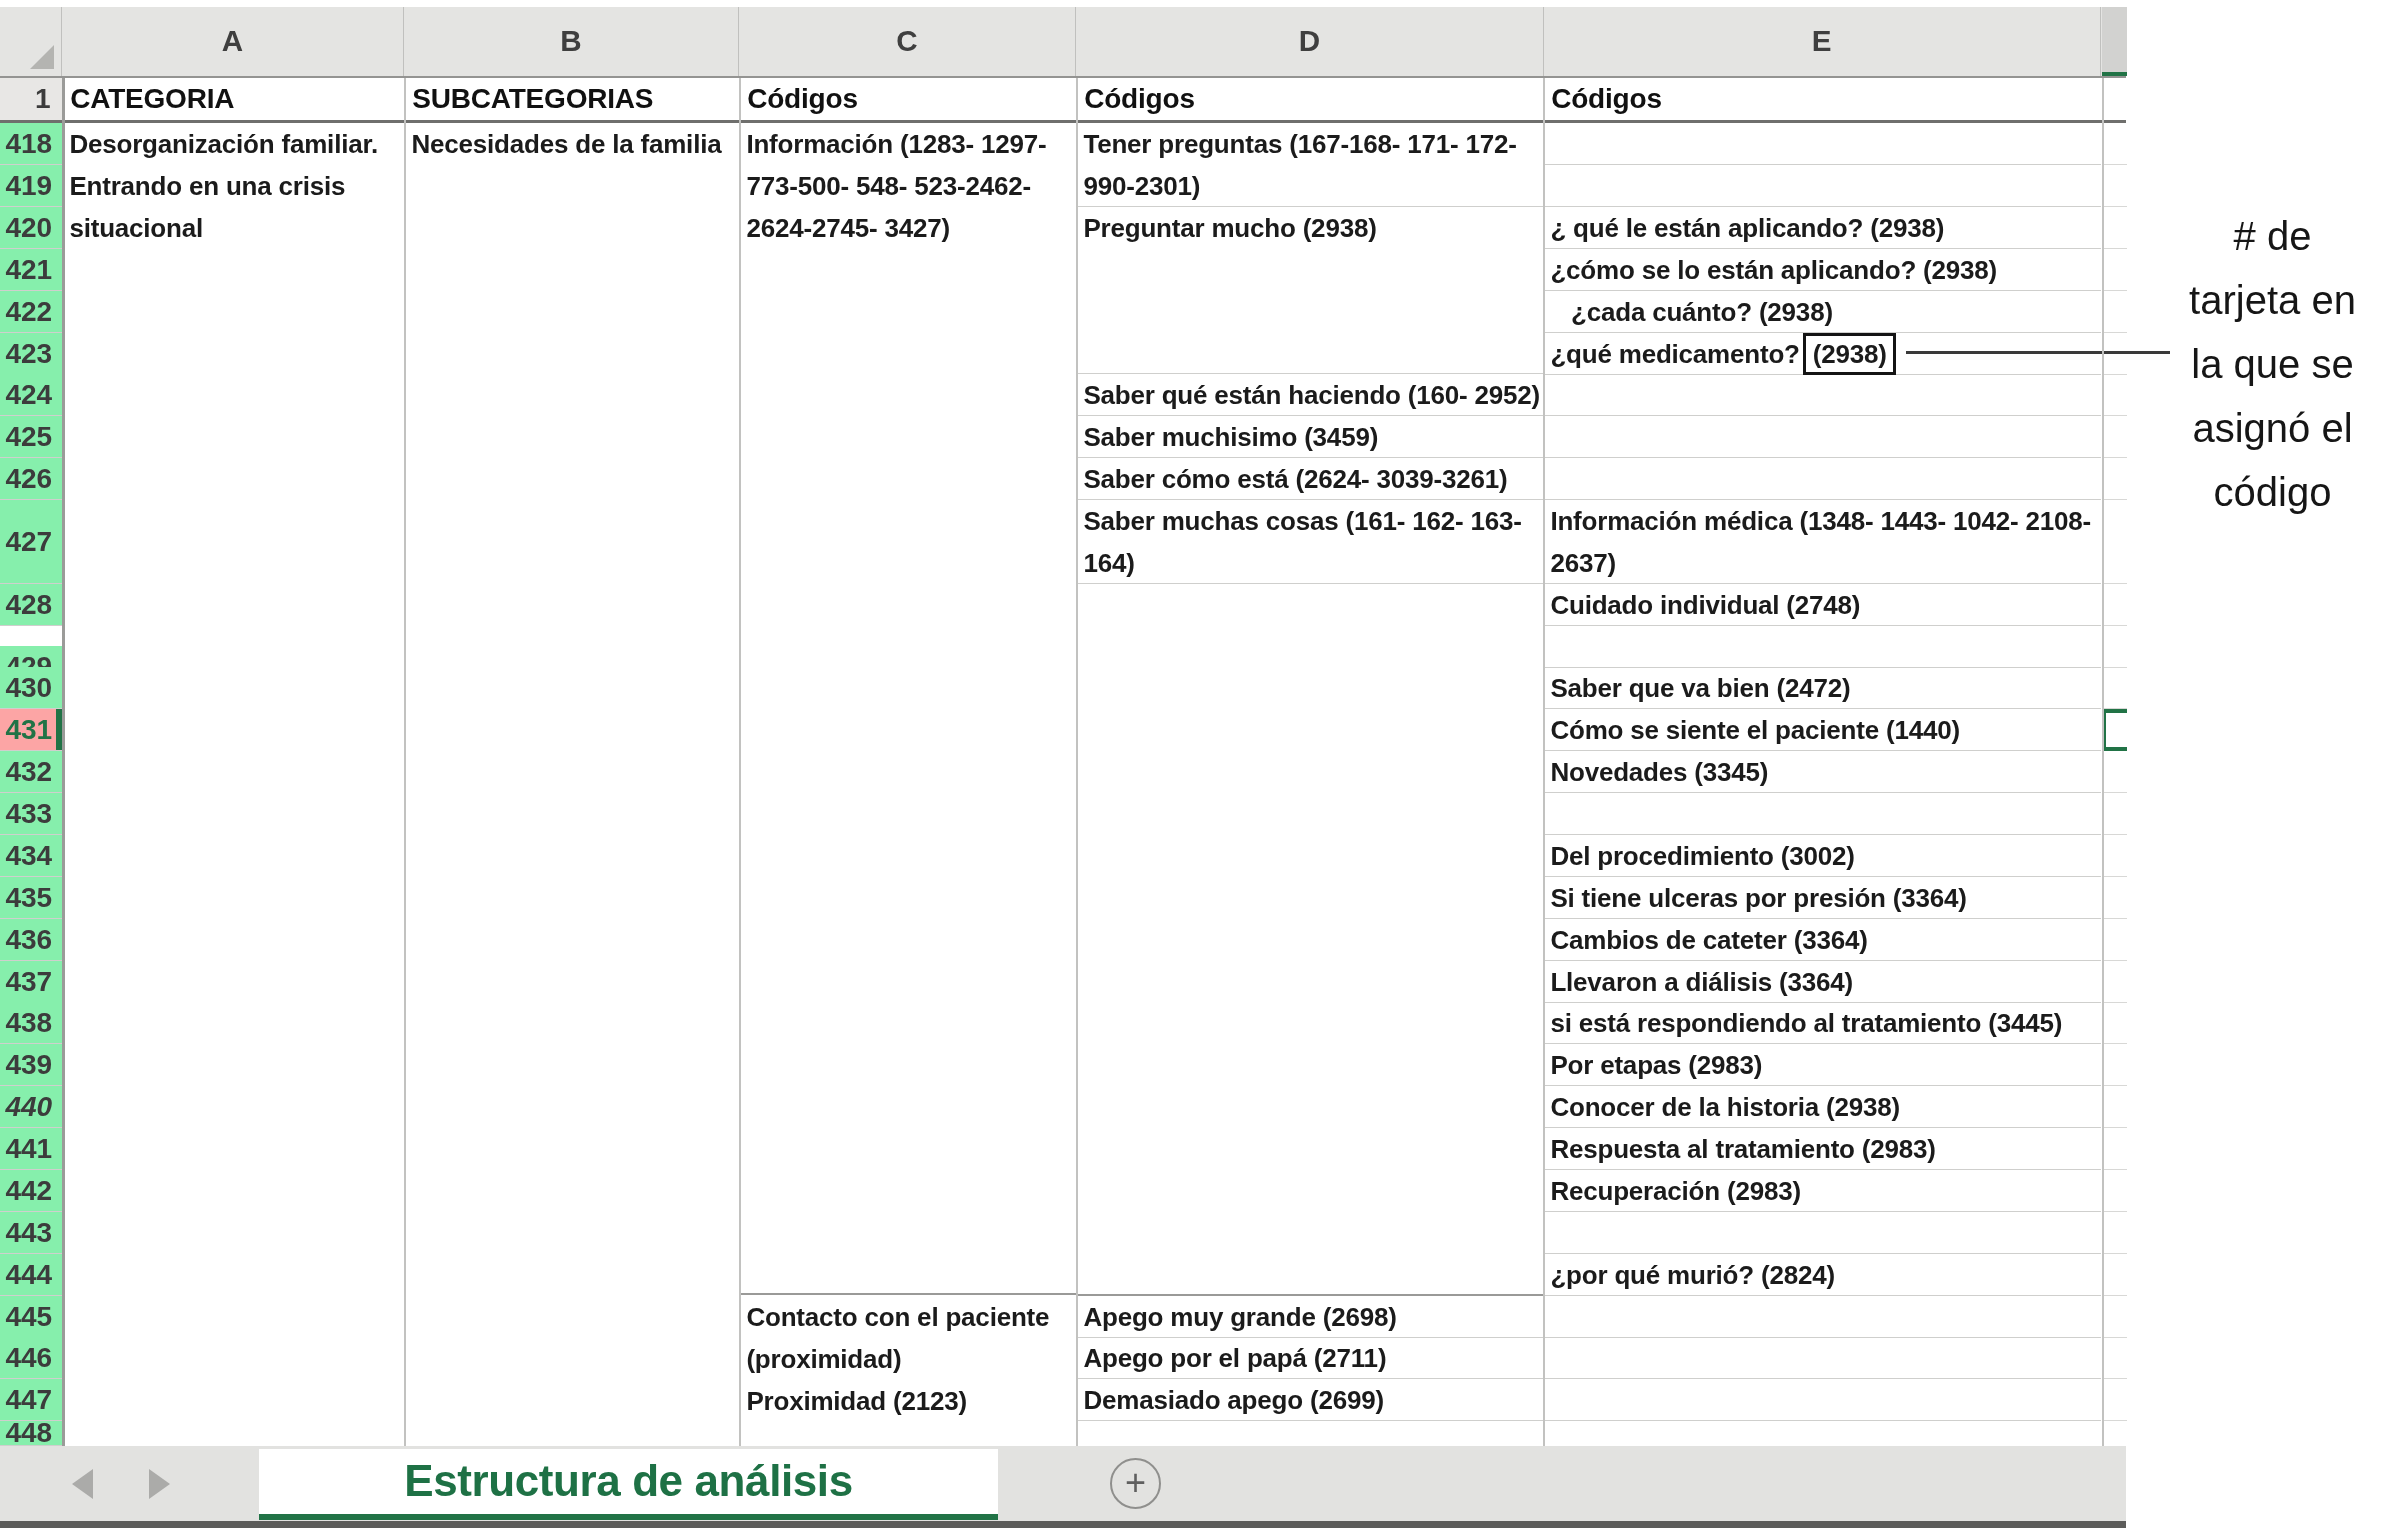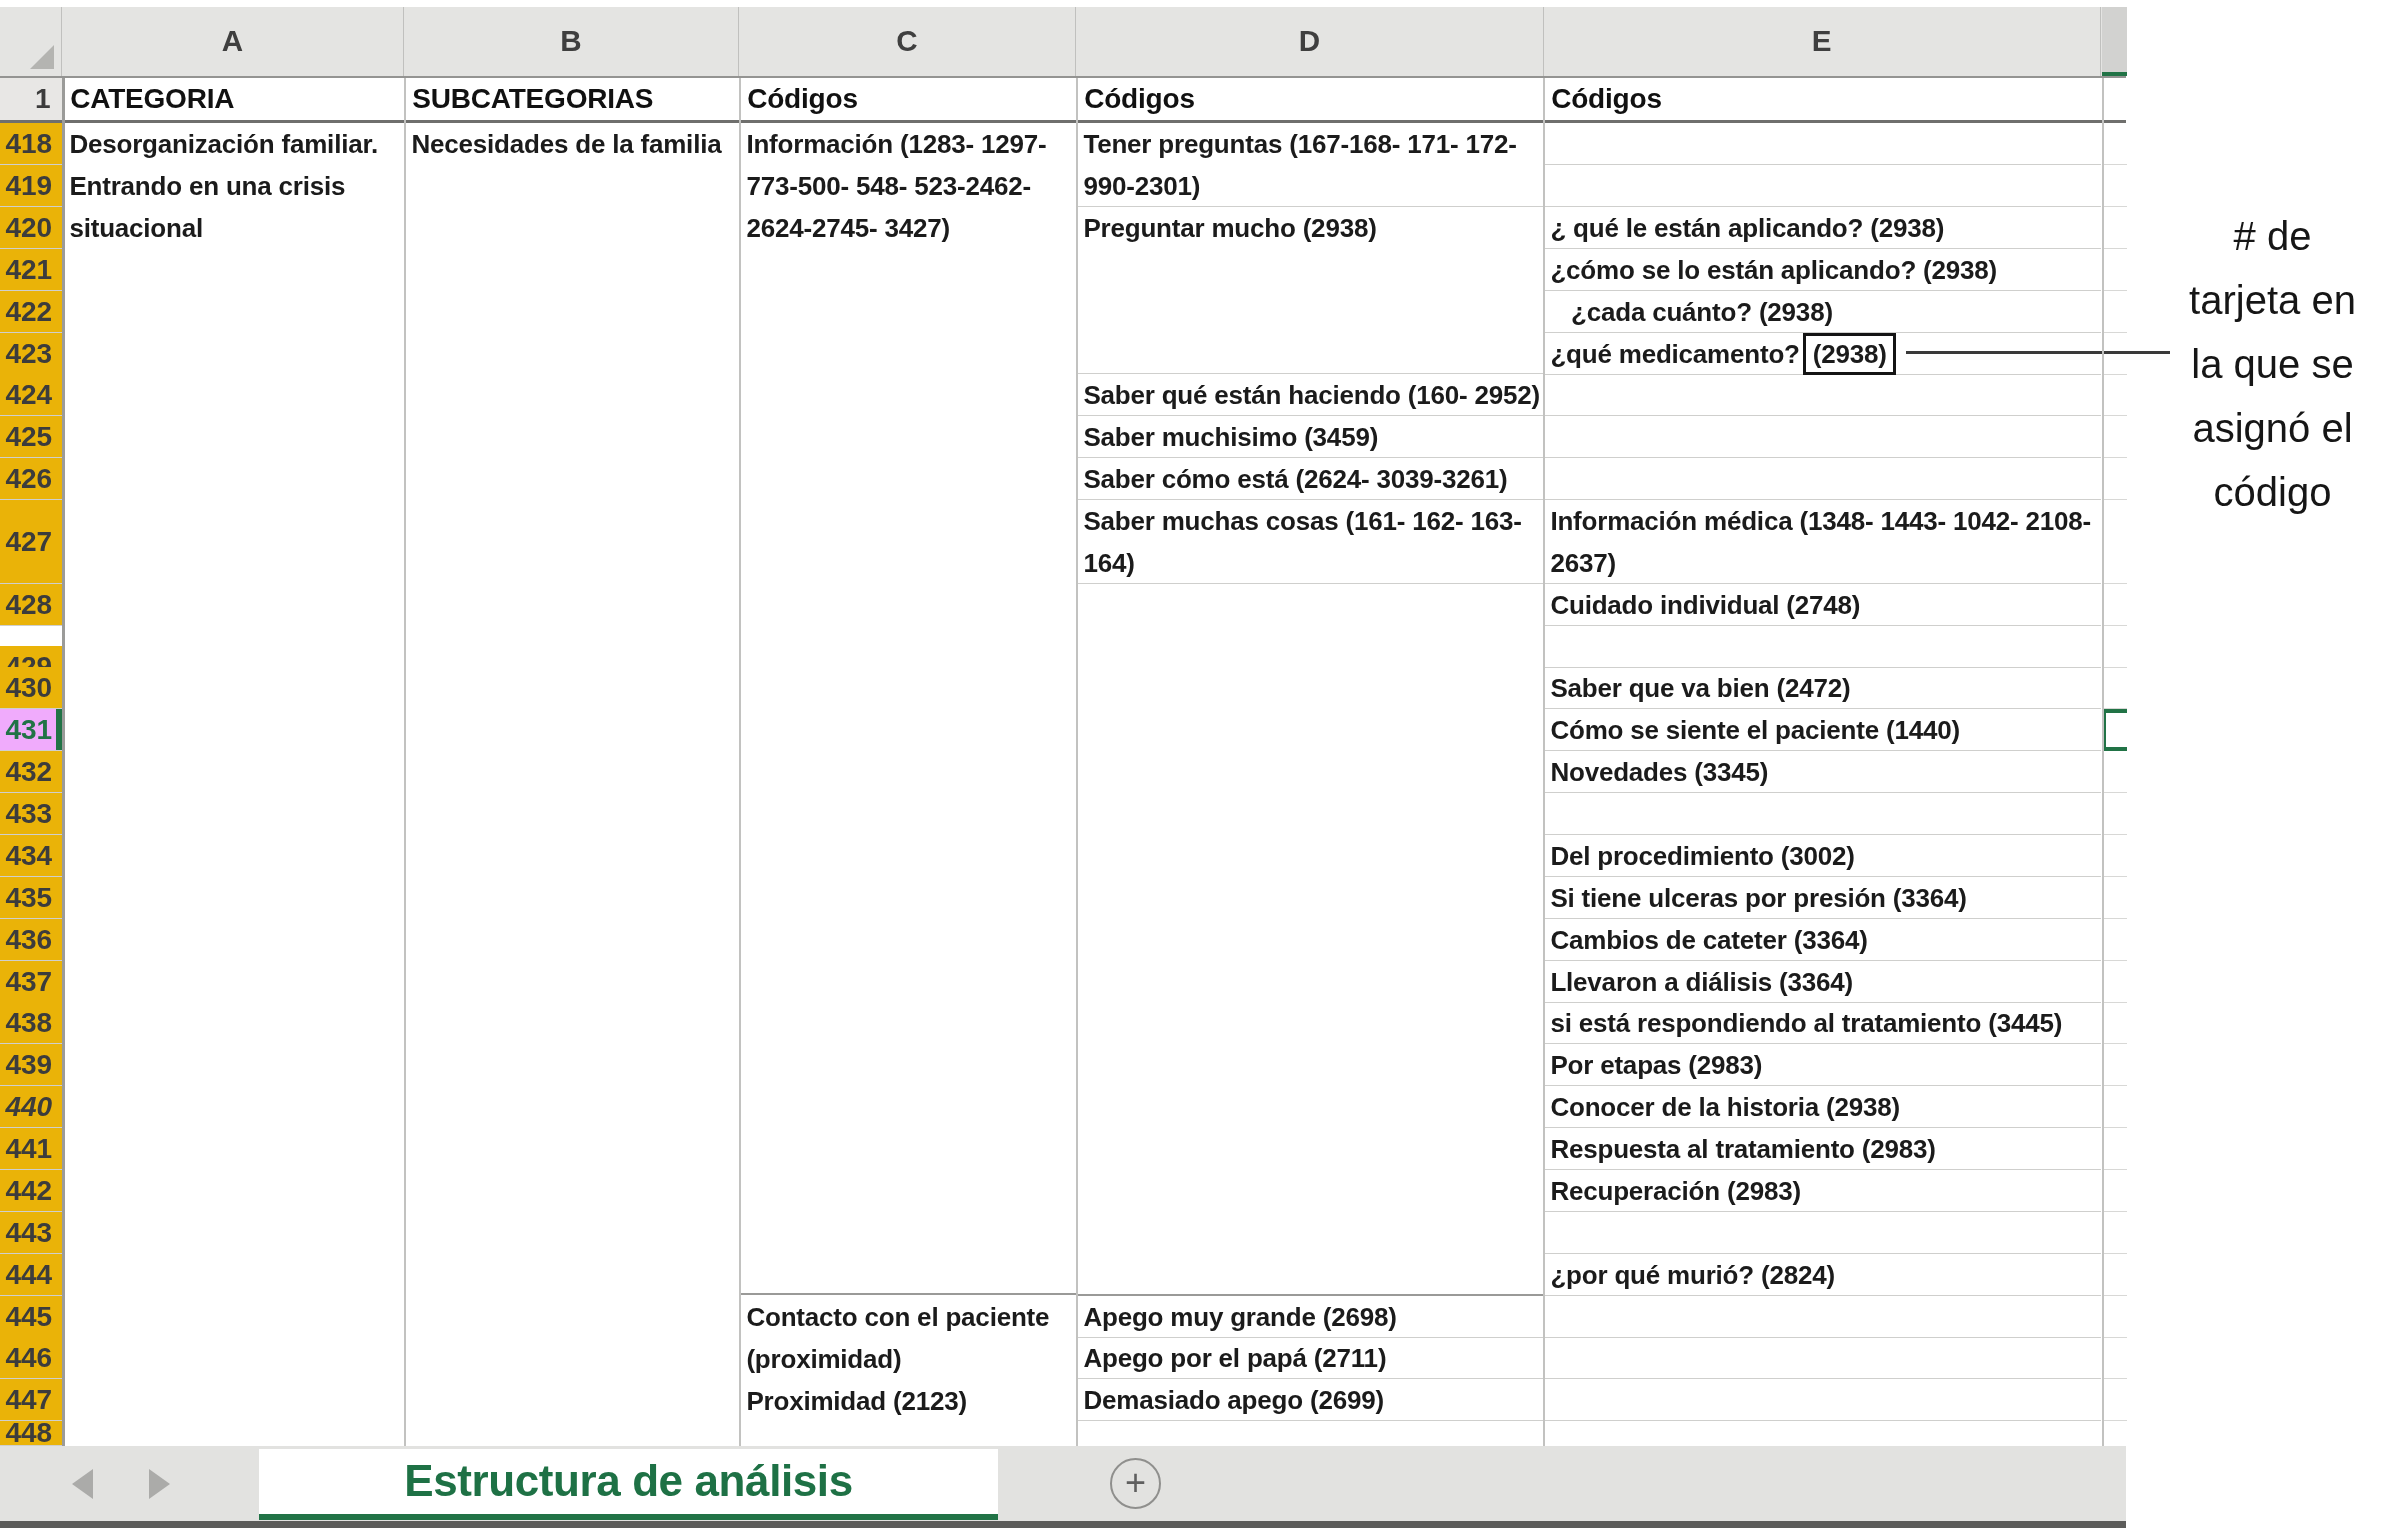--- a/index.html
+++ b/index.html
@@ -23,24 +23,24 @@
   .row1 { position:absolute; left:0; top:78px; width:2126px; height:45px;
           background:#fff; border-bottom:3.3px solid #6f6f6d; }
   .row1 .rnum { position:absolute; left:0; top:0; width:62px; height:42px; background:#e8e7e5;
                 display:flex; align-items:center; justify-content:flex-end; padding-right:11.5px;
                 font-size:28px; font-weight:700; color:#3c3c3c; }
   .row1 .hcell { position:absolute; top:0; height:42px; display:flex; align-items:center;
                  padding-left:8.2px; font-size:28px; font-weight:700; color:#111;
                  white-space:nowrap; letter-spacing:-0.2px; }
 
   
-  .rh-cell { position:absolute; left:0; width:62px; background:#eab308;
+  .rh-cell { position:absolute; left:0; width:62px; background:#86efac;
              border-bottom:0.8px solid #cfcfcd; display:flex; align-items:center; justify-content:flex-end;
              padding-right:9.9px; font-size:28px; font-weight:700; color:#3c3c3c; }
-  .rh-cell.selected { background:#f0abfc; color:#217346; }
+  .rh-cell.selected { background:#fca5a5; color:#217346; }
   .rh-cell .selbar { position:absolute; right:0; top:0; width:5.7px; height:100%; background:#217346; }
 
   
   .seg { position:absolute; overflow:visible; padding-left:7.4px;
          font-size:26px; font-weight:700; color:#1b1b1b; letter-spacing:-0.2px; white-space:nowrap; }
   .seg .line { height:42px; line-height:42px; }
   .seg.bb { border-bottom:1.6px solid #cfcfcd; }
   .seg.bb-strong { border-bottom:2.5px solid #9a9a98; }
   .code-box { display:inline-block; border:3.3px solid #141414; padding:0 6.6px; line-height:36px; margin-left:3.3px; }
 

